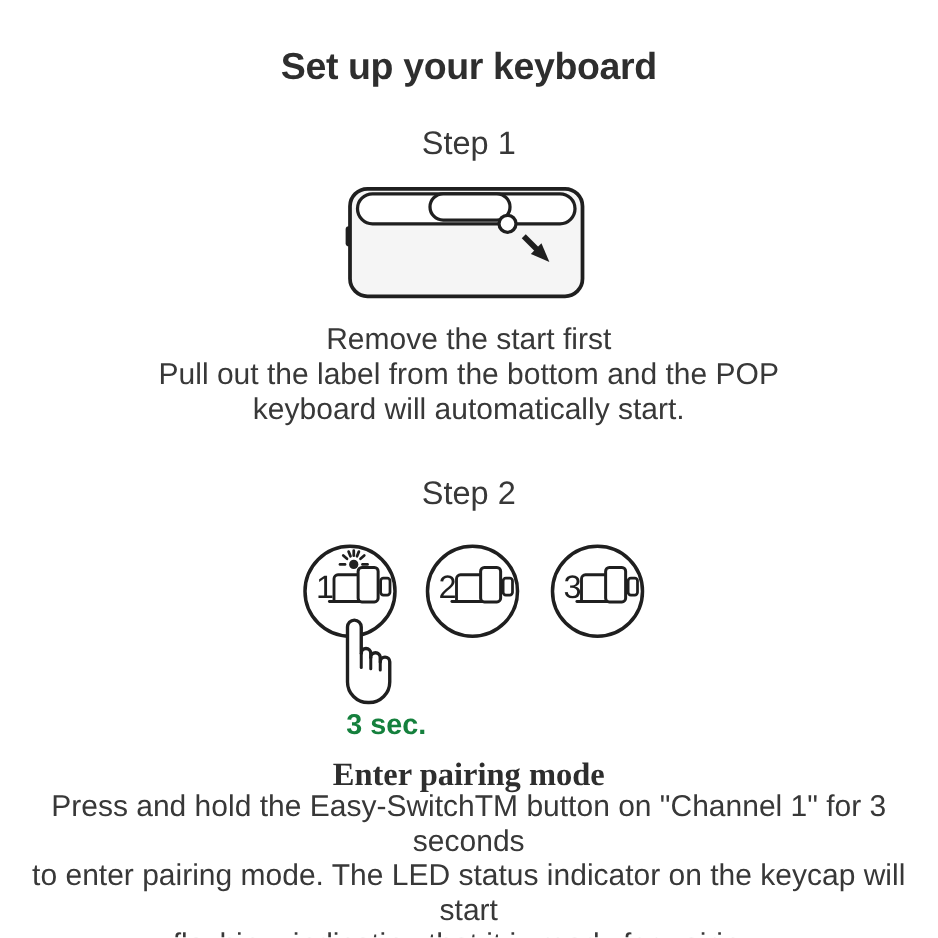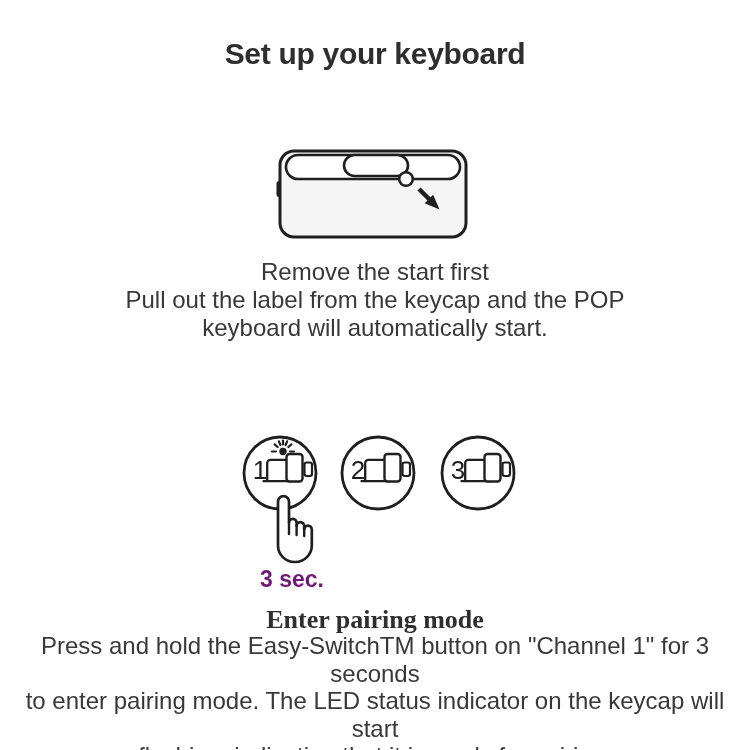--- a/index.html
+++ b/index.html
@@ -15,50 +15,52 @@
   .step2-label{top:379px;}
   .step-heading{font-size:24px;line-height:28px;color:#383838;}
   .step1-heading{top:258px;}
   .step1-body{top:286px;font-size:24px;line-height:28px;white-space:pre-line;color:#383838;}
   .keyboard-svg{position:absolute;left:276px;top:148px;}
   .channel-svg{position:absolute;top:433px;}
   .channel-1{left:240px;}
   .channel-2{left:338px;}
   .channel-3{left:438px;}
   .finger-svg{position:absolute;left:269px;top:494px;}
-  .hold-duration{position:absolute;left:242px;width:100px;top:566px;text-align:center;
-    font-size:23px;font-weight:700;color:#701a75;}
+  .hold-duration{position:absolute;left:259px;width:100px;top:566px;text-align:center;
+    font-size:23px;font-weight:700;color:#15803d;}
   .pairing-heading{top:604px;font-size:26px;font-weight:700;line-height:32px;color:#2e2e2e;font-family:Liberation Serif, serif;}
   .pairing-body{top:632px;font-size:24px;line-height:27.5px;white-space:pre-line;color:#383838;}
   .ch-num{font-family:"Liberation Sans","DejaVu Sans",sans-serif;font-size:26px;fill:#1f1f1f;}
 </style>
 </head>
 <body>
 
 <div class="page">
 
   <h1 class="centered page-title">Set up your keyboard</h1>
 
+  <div class="centered step-label step1-label">Step 1</div>
 
   <svg class="keyboard-svg" width="200" height="92" viewBox="0 0 200 92">
     <rect x="0.5" y="33" width="6" height="16" rx="2.5" fill="#1f1f1f"></rect>
     <rect x="4" y="3" width="186" height="86" rx="14" fill="#f5f5f5" stroke="#1f1f1f" stroke-width="3"></rect>
     <rect x="10" y="7" width="174" height="24" rx="12" fill="#ffffff" stroke="#1f1f1f" stroke-width="2.6"></rect>
     <rect x="68" y="7" width="64" height="21" rx="10.5" fill="#ffffff" stroke="#1f1f1f" stroke-width="2.6"></rect>
     <circle cx="130" cy="31" r="6.8" fill="#ffffff" stroke="#1f1f1f" stroke-width="2.6"></circle>
     <g transform="translate(143,41) rotate(45)">
       <line x1="0" y1="0" x2="17" y2="0" stroke="#1f1f1f" stroke-width="4.5"></line>
       <polygon points="14,-6 29,0 14,6" fill="#1f1f1f"></polygon>
     </g>
   </svg>
 
   <div class="centered step-heading step1-heading">Remove the start first</div>
-  <div class="centered step1-body">Pull out the label from the keycap and the POP
+  <div class="centered step1-body">Pull out the label from the bottom and the POP
 keyboard will automatically start.</div>
 
+  <div class="centered step-label step2-label">Step 2</div>
 
   <svg class="channel-svg channel-1" width="80" height="80" viewBox="0 0 80 80">
     <circle cx="40" cy="40" r="36" fill="#ffffff" stroke="#1f1f1f" stroke-width="2.8"></circle>
     <g stroke="#1f1f1f" stroke-width="2.2" stroke-linecap="round">
       <circle cx="43" cy="18.5" r="3.7" fill="#1f1f1f" stroke="none"></circle>
       <line x1="36" y1="18.5" x2="32" y2="18.5"></line>
       <line x1="37.6" y1="14" x2="34.6" y2="11.4"></line>
       <line x1="40.4" y1="12" x2="38.9" y2="8.3"></line>
       <line x1="43" y1="11.5" x2="43" y2="7.5"></line>
       <line x1="45.6" y1="12" x2="47.1" y2="8.3"></line>

